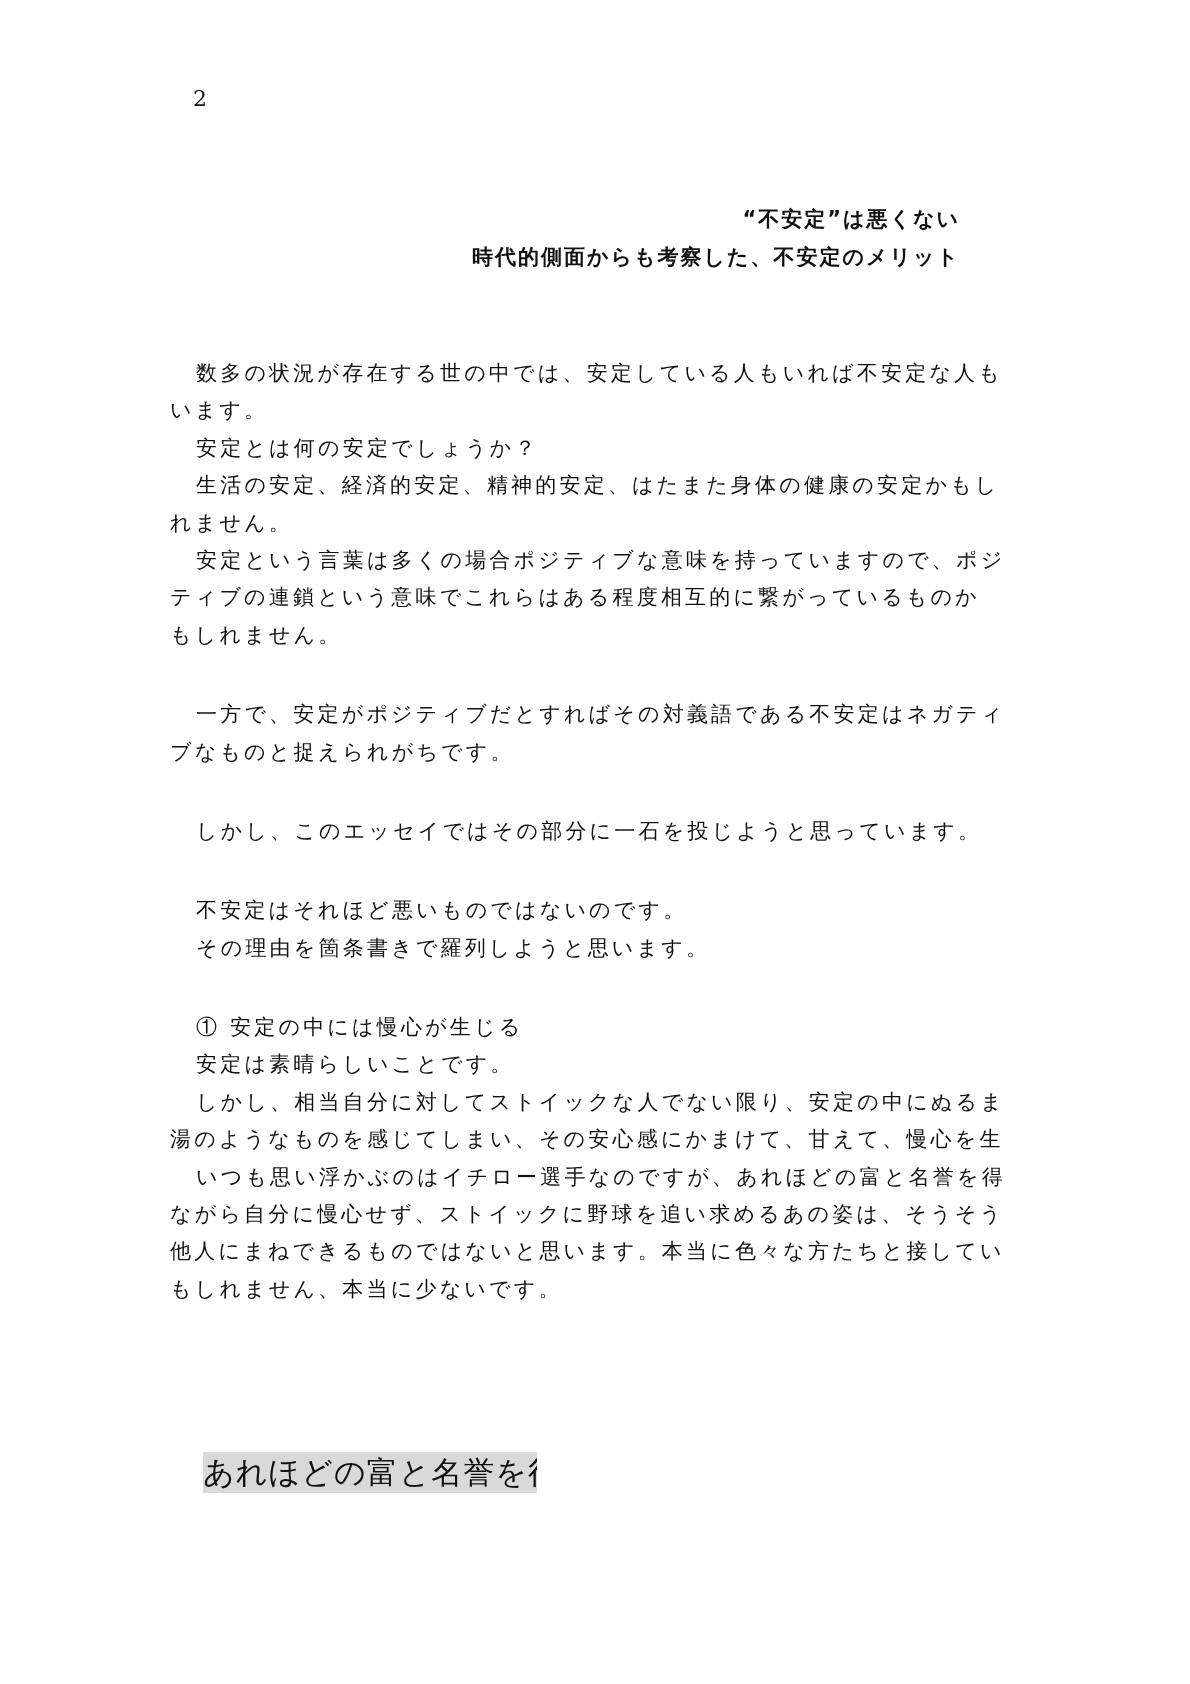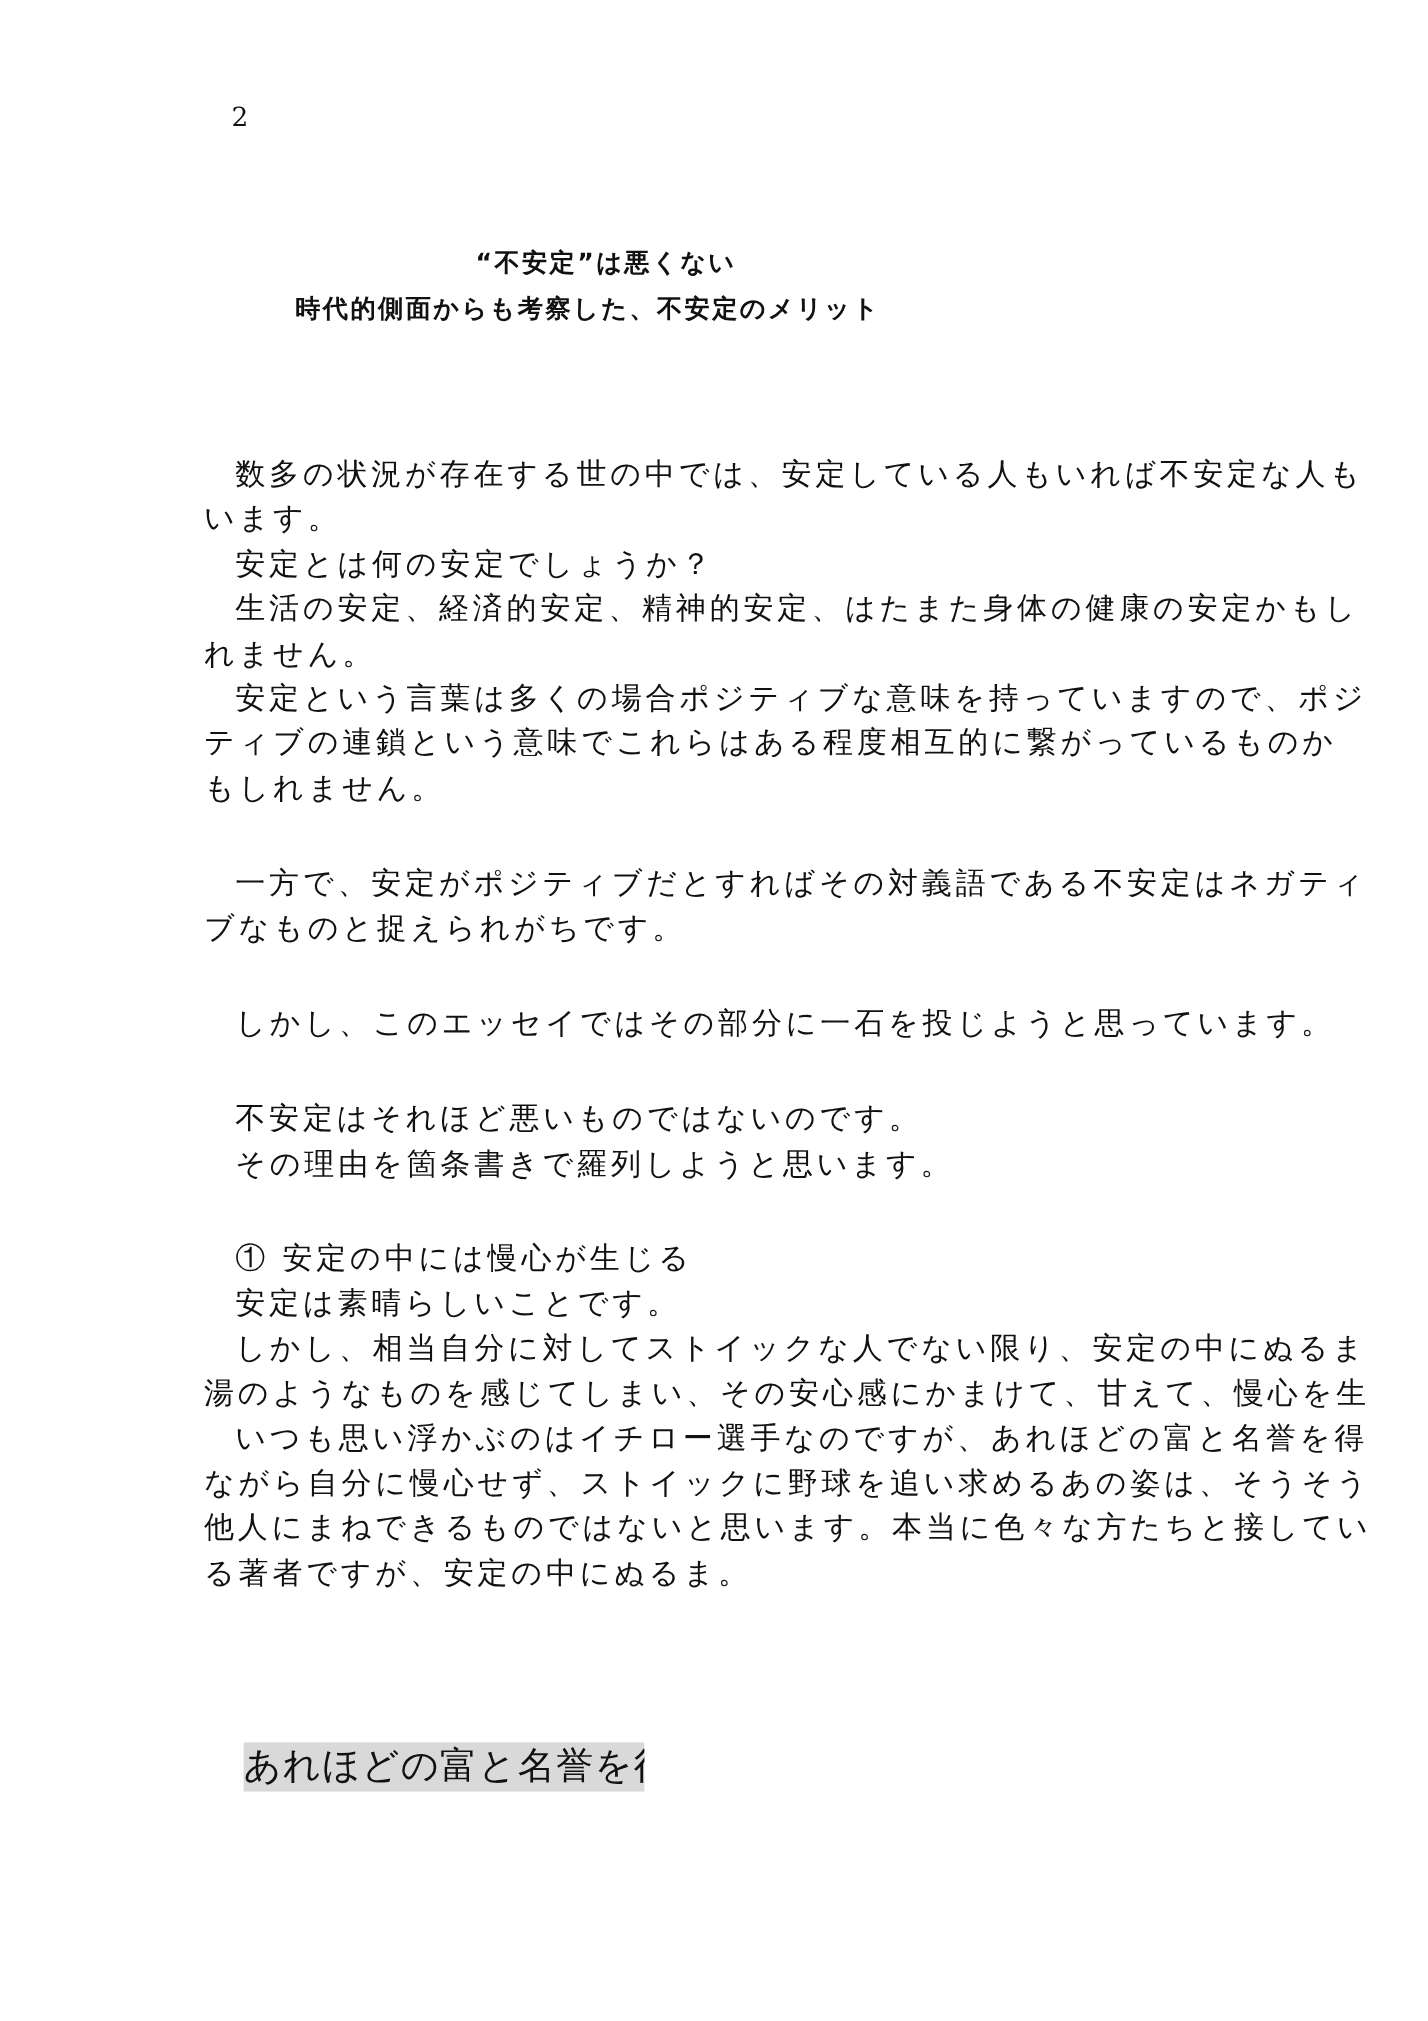--- a/index.html
+++ b/index.html
@@ -7,30 +7,30 @@
     width: 1190px; height: 1684px; position: relative; overflow: hidden;
     font-family: "DejaVu Serif", "Liberation Serif", serif;
     color: #111111;
   }
   .page-number {
     position: absolute; left: 193px; top: 86px;
     font-size: 22px; line-height: 26px;
   }
   .title-block {
     position: absolute; left: 0; width: 960px; top: 200px;
-    text-align: center;
+    text-align: right;
     font-family: "DejaVu Sans", "Liberation Sans", sans-serif;
     font-weight: bold; font-size: 21px; letter-spacing: 2px;
   }
   .title-line { height: 38px; line-height: 38px; }
   .title-line.t1 { padding-left: 50px; }
   .title-line.t2 { padding-left: 20px; }
   .body {
-    position: absolute; left: 170px; top: 376px; width: 850px;
-    font-size: 25px;
+    position: absolute; left: 170px; top: 355px; width: 850px;
+    font-size: 21px;
   }
   .line {
     height: 37.4px; line-height: 37.4px; white-space: nowrap;
     letter-spacing: 3.2px;
   }
   .line.indent { padding-left: 26px; }
   .line.blank { height: 42px; }
   .trial-banner {
     position: absolute; left: 203px; top: 1452px; width: 334px; height: 41px;
     background: #d9d9d9;
@@ -68,17 +68,17 @@
     <div class="line indent">不安定はそれほど悪いものではないのです。</div>
     <div class="line indent">その理由を箇条書きで羅列しようと思います。</div>
     <div class="line blank"></div>
     <div class="line indent">① 安定の中には慢心が生じる</div>
     <div class="line indent">安定は素晴らしいことです。</div>
     <div class="line indent">しかし、相当自分に対してストイックな人でない限り、安定の中にぬるま</div>
     <div class="line">湯のようなものを感じてしまい、その安心感にかまけて、甘えて、慢心を生</div>
     <div class="line indent">いつも思い浮かぶのはイチロー選手なのですが、あれほどの富と名誉を得</div>
     <div class="line">ながら自分に慢心せず、ストイックに野球を追い求めるあの姿は、そうそう</div>
     <div class="line">他人にまねできるものではないと思います。本当に色々な方たちと接してい</div>
-    <div class="line">る著者ですが、安定の中にぬるま。</div>
+    <div class="line">もしれません、本当に少ないです。</div>
   </div>
 
   <div class="trial-banner">あれほどの富と名誉を得</div>
 </div>
 
 </body></html>

